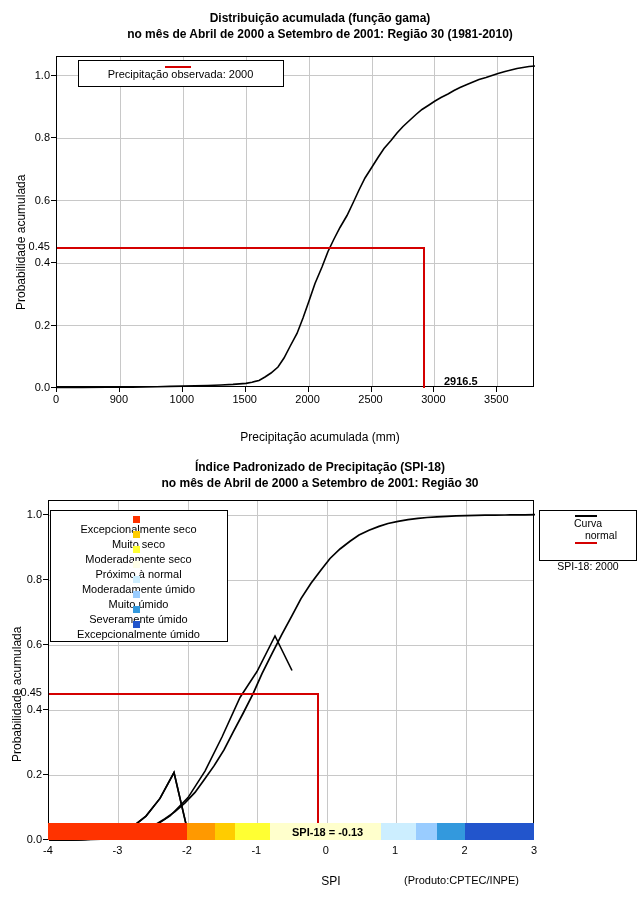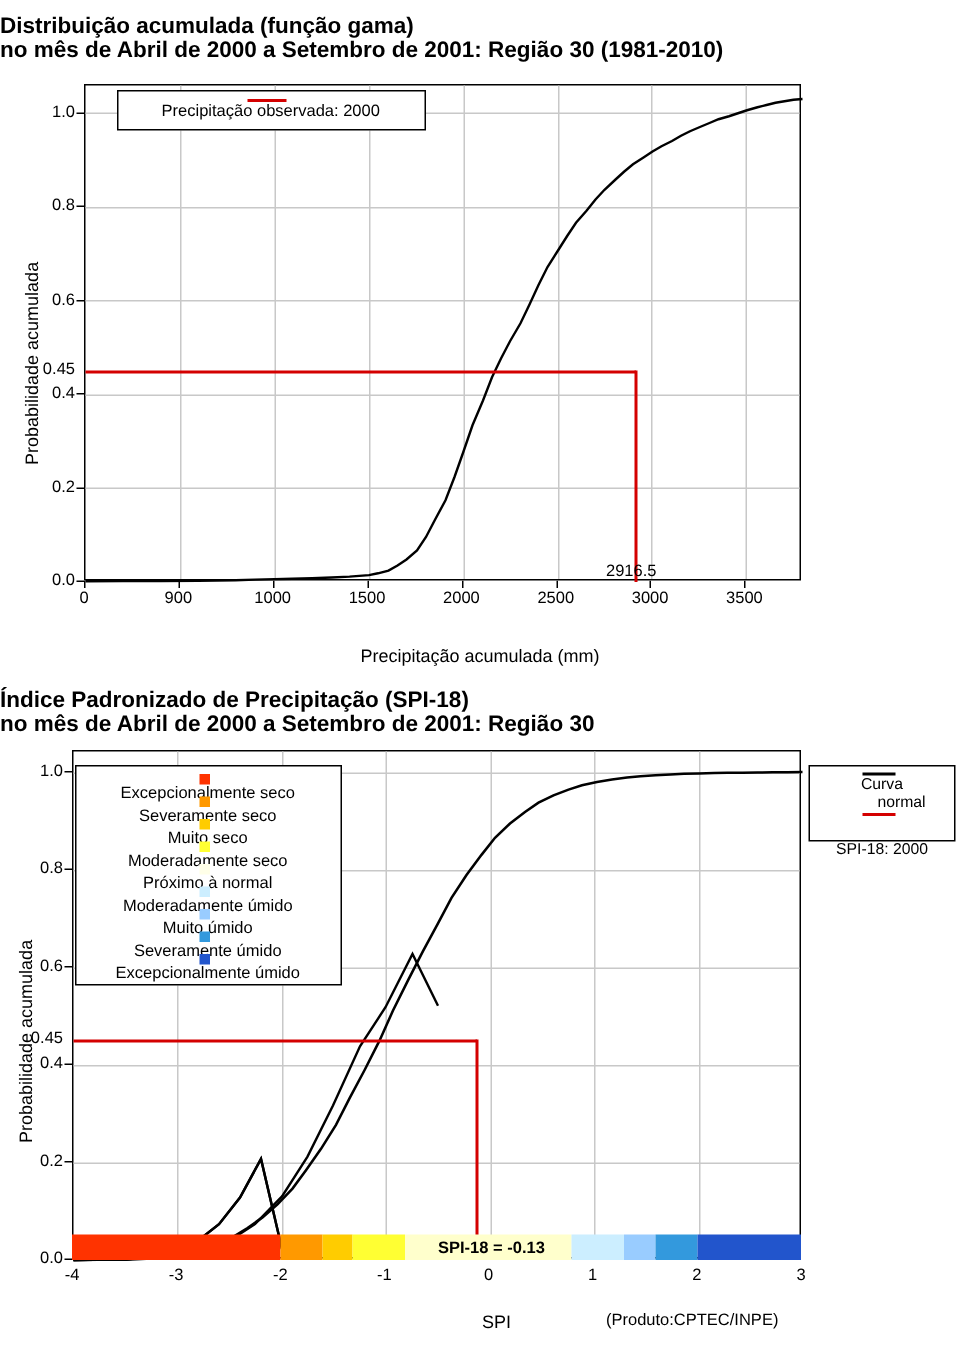--- a/index.html
+++ b/index.html
@@ -17,22 +17,22 @@
   }
   .panel {
     position: absolute;
     left: 0;
     width: 640px;
   }
   #panel-top { top: 0; height: 452px; }
   #panel-bottom { top: 452px; height: 448px; padding-left: 22px; }
 
   .chart-title {
-    text-align: left;
-    font-size: 15px;
+    text-align: center;
+    font-size: 12px;
     font-weight: bold;
     line-height: 16px;
   }
   .title-line { display: block; }
   .plot-frame {
     position: absolute;
     border: 1px solid #000000;
     background: #ffffff;
     box-sizing: border-box;
   }
@@ -153,21 +153,22 @@
   #legend-curves {
     left: 538px;
     top: 510px;
     width: 96px;
     padding: 4px 5px;
   }
 
   .value-label {
     position: absolute;
     font-size: 11px;
-    font-weight: normal;
+    font-weight: bold;
+    margin-left: 40px;
   }
   .spi-bar {
     position: absolute;
     display: flex;
     height: 17px;
   }
   .spi-seg { height: 100%; }
   .spi-bar-label {
     position: absolute;
     font-size: 11px;
@@ -338,24 +339,20 @@
     <div class="spi-seg" style="flex:1 1 auto;background:#2255cc;"></div>
   </div>
   <div class="spi-bar-label" style="left:268px;top:374px;">SPI-18 = -0.13</div>
 
   <div class="legend-box" id="legend-classes" style="left:50px;top:58px;width:178px;">
     <div class="legend-row">
       <span class="legend-dot" style="background:#ff3300;"></span>
       <span>Excepcionalmente seco</span>
     </div>
     <div class="legend-row">
-      <span class="legend-dot" style="background:#ff9900;"></span>
-      <span>Severamente seco</span>
-    </div>
-    <div class="legend-row">
       <span class="legend-dot" style="background:#ffcc00;"></span>
       <span>Muito seco</span>
     </div>
     <div class="legend-row">
       <span class="legend-dot" style="background:#ffff33;"></span>
       <span>Moderadamente seco</span>
     </div>
     <div class="legend-row">
       <span class="legend-dot blank" style="background:#ffffe8;"></span>
       <span>Próximo à normal</span>

